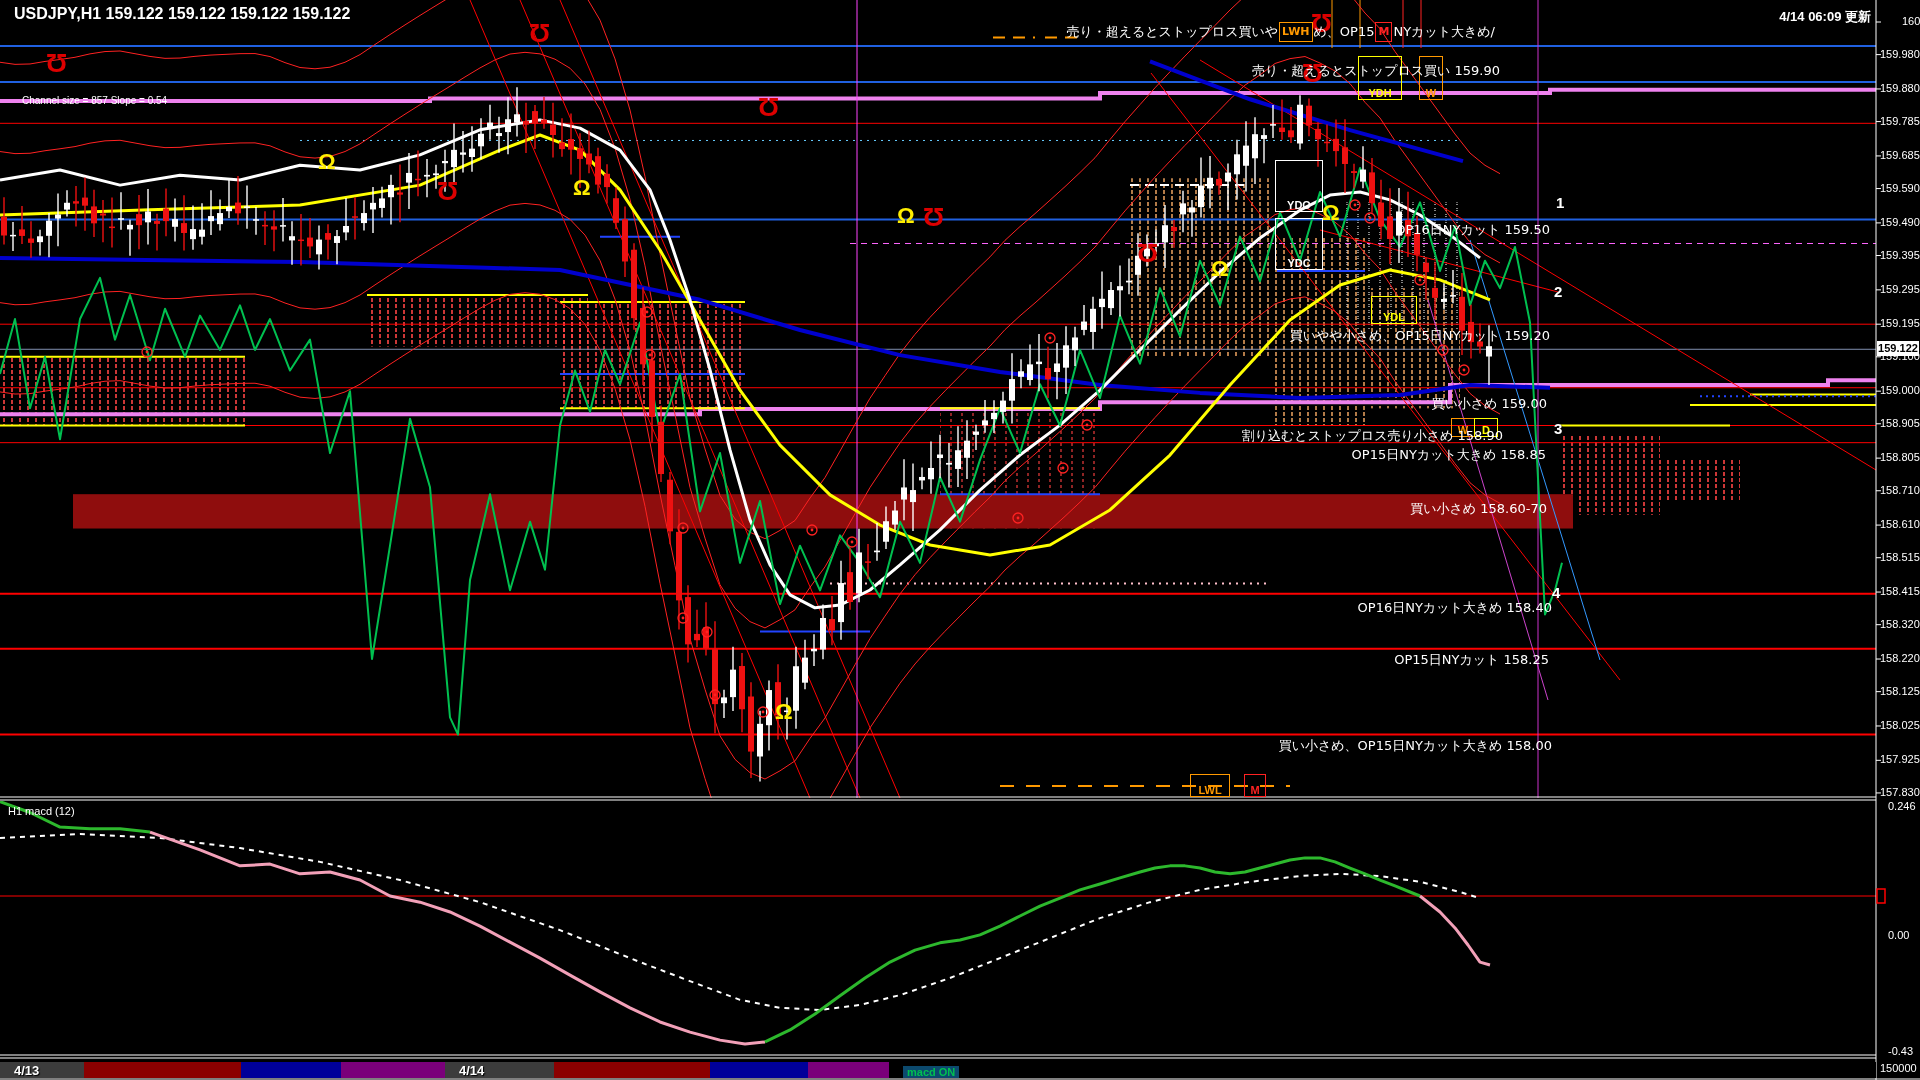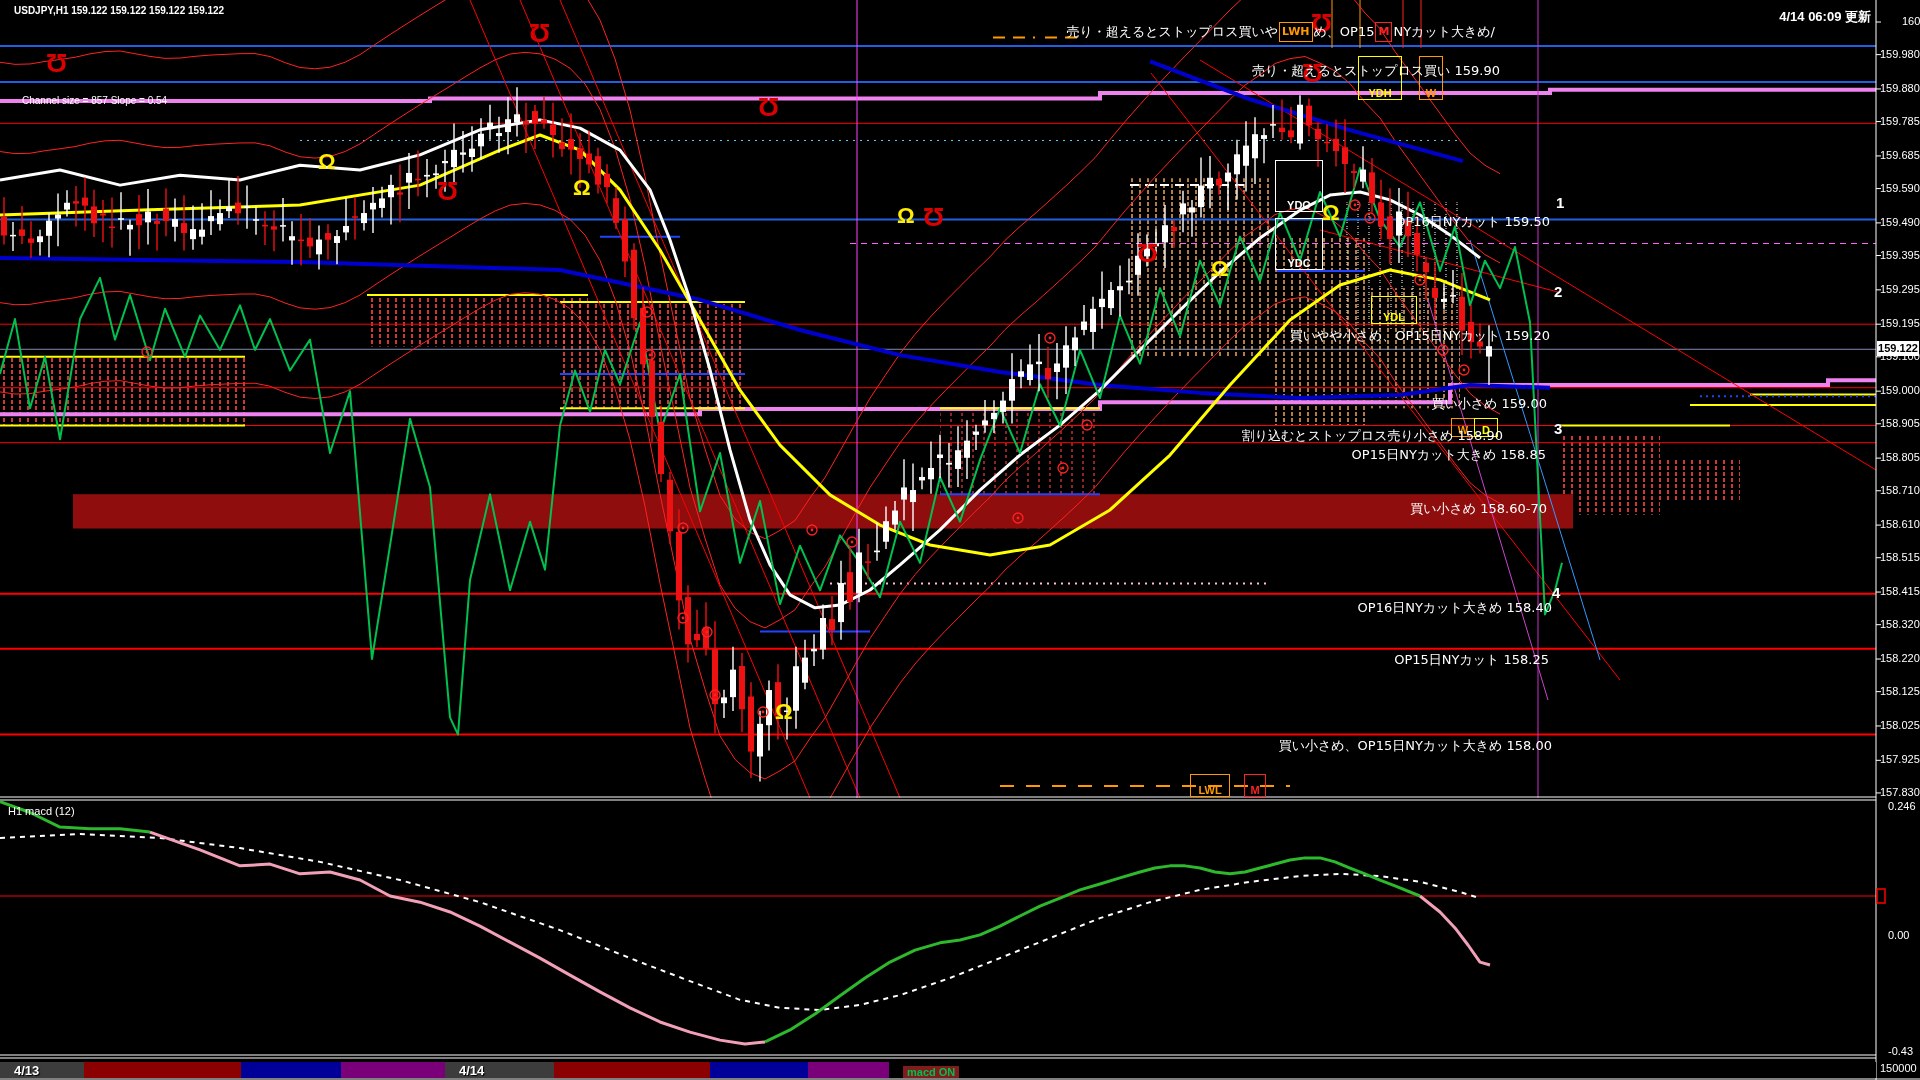--- a/index.html
+++ b/index.html
@@ -1,41 +1,41 @@
 <!DOCTYPE html>
 <html><head>
 <meta charset="utf-8">
 <style>
   html,body{margin:0;padding:0;background:#000;}
   #app{position:relative;width:1920px;height:1080px;background:#000;overflow:hidden;
        font-family:"Liberation Sans","DejaVu Sans",sans-serif;}
   #chart-svg{position:absolute;left:0;top:0;z-index:1;}
   .hdr{position:absolute;color:#fff;z-index:6;white-space:nowrap;}
-  #quote-line{left:14px;top:5px;font-size:10px;font-weight:bold;}
+  #quote-line{left:14px;top:5px;font-size:16px;font-weight:bold;}
   #update-time{right:49px;top:8px;font-size:13px;font-weight:bold;}
   #channel-info{left:22px;top:95px;font-size:10px;}
   #watermark{position:absolute;left:62px;top:58px;z-index:2;color:#ffffff;
              font-size:64px;font-weight:bold;letter-spacing:2px;z-index:3;}
   #macd-label{position:absolute;left:8px;top:805px;font-size:11px;color:#fff;z-index:5;}
   .ann{position:absolute;z-index:5;color:#fff;font-size:13px;white-space:nowrap;
        font-family:"DejaVu Sans",sans-serif;display:flex;align-items:center;gap:1px;}
   .ann .bx{display:inline-block;border:1px solid;font-size:11px;line-height:18px;
        padding:0 2px;font-weight:bold;}
   .lvlbox{position:absolute;z-index:4;border:1px solid;display:flex;align-items:flex-end;
        justify-content:center;font-size:11px;font-weight:bold;background:transparent;}
   .mk{position:absolute;z-index:6;color:#fff;font-size:15px;font-weight:bold;
       text-shadow:1px 1px 1px #000;}
   .tick{position:absolute;left:1880px;color:#fff;font-size:11px;z-index:5;white-space:nowrap;}
   .curprice{position:absolute;left:1877px;width:42px;height:15px;background:#fff;color:#000;
       font-size:11px;font-weight:bold;text-align:center;line-height:15px;z-index:6;}
   #timeline{position:absolute;left:0;top:1062px;height:16px;width:1876px;z-index:4;}
   .tseg{position:absolute;top:0;height:16px;}
   .tlabel{position:absolute;top:1063px;color:#fff;font-size:13px;font-weight:bold;z-index:6;
       text-shadow:1px 1px 1px #000;}
-  #macd-badge{position:absolute;left:903px;top:1066px;z-index:6;background:#7f1d1d;
+  #macd-badge{position:absolute;left:903px;top:1066px;z-index:6;background:#0c4a6e;
       color:#00c050;font-size:11px;font-weight:bold;padding:0 4px;}
   .speckle{background-image:repeating-linear-gradient(90deg,rgba(255,255,255,.12) 0 1px,transparent 1px 3px);}
 </style>
 </head>
 <body>
 
 <div id="app">
   <svg id="chart-svg" width="1920" height="1080">
     <defs>
       <pattern id="pat-red" width="8" height="6" patternUnits="userSpaceOnUse">
@@ -574,21 +574,21 @@
     </div>
   <div id="overlay-root">
       <div class="ann" style="right: 425px; top: 22px;">
         <span>売り・超えるとストップロス買いや</span>
         <span class="bx" style="border-color: rgb(255, 153, 0); color: rgb(255, 153, 0);">LWH</span>
         <span>め、OP15</span>
         <span class="bx" style="border-color: rgb(255, 34, 34); color: rgb(255, 34, 34);">M</span>
         <span>NYカット大きめ/</span>
       </div>
       <div class="ann" style="right: 420px; top: 62px;">売り・超えるとストップロス買い 159.90</div>
-      <div class="ann" style="right: 370px; top: 213px;">OP16日NYカット 159.50</div>
+      <div class="ann" style="right: 370px; top: 221px;">OP16日NYカット 159.50</div>
       <div class="ann" style="right: 370px; top: 327px;">買いやや小さめ、OP15日NYカット 159.20</div>
       <div class="ann" style="right: 373px; top: 395px;">買い小さめ 159.00</div>
       <div class="ann" style="right: 417px; top: 427px;">割り込むとストップロス売り小さめ 158.90</div>
       <div class="ann" style="right: 374px; top: 446px;">OP15日NYカット大きめ 158.85</div>
       <div class="ann" style="right: 373px; top: 500px;">買い小さめ 158.60-70</div>
       <div class="ann" style="right: 368px; top: 599px;">OP16日NYカット大きめ 158.40</div>
       <div class="ann" style="right: 371px; top: 651px;">OP15日NYカット 158.25</div>
       <div class="ann" style="right: 368px; top: 737px;">買い小さめ、OP15日NYカット大きめ 158.00</div>
       <div class="lvlbox" style="left: 1358px; top: 56px; width: 42px; height: 42px; border-color: rgb(255, 255, 0); color: rgb(255, 255, 0);">YDH</div>
       <div class="lvlbox" style="left: 1419px; top: 56px; width: 22px; height: 42px; border-color: rgb(255, 153, 0); color: rgb(255, 153, 0);">W</div>

